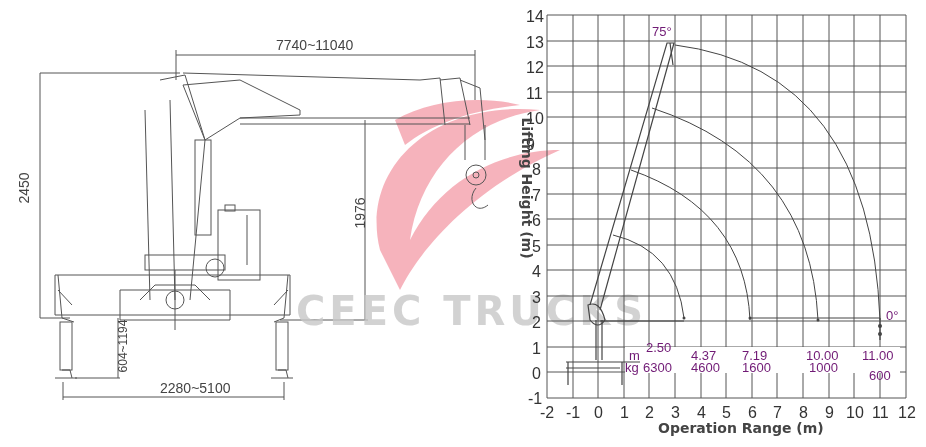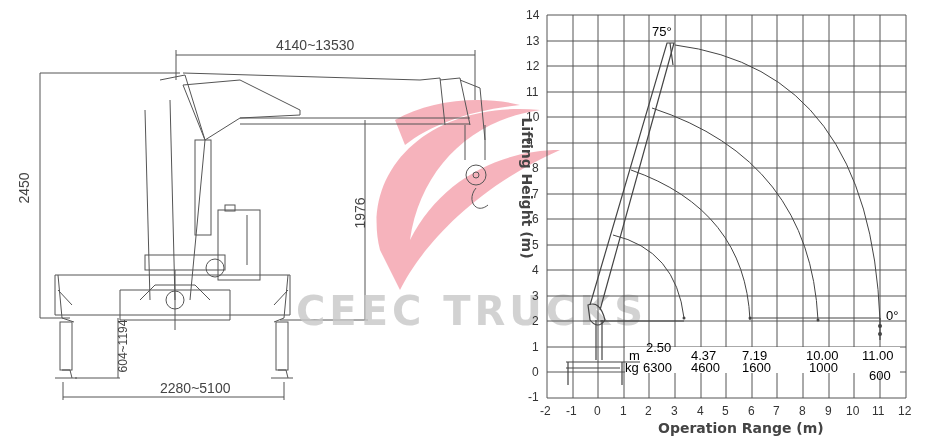--- a/index.html
+++ b/index.html
@@ -1,22 +1,22 @@
 <!DOCTYPE html>
 <html><head>
 <meta charset="utf-8">
 <style>
   html,body{margin:0;padding:0;background:#fff;}
   body{width:926px;height:447px;position:relative;overflow:hidden;font-family:"Liberation Sans",sans-serif;color:#333;}
   .abs{position:absolute;}
   .dim{font-size:14px;color:#444;font-family:"Liberation Sans",sans-serif;}
   .vert{transform:rotate(-90deg);transform-origin:center center;white-space:nowrap;}
-  .tick{font-size:12px;color:#333;}
+  .tick{font-size:16px;color:#333;}
   .ax-title{font-family:"DejaVu Sans",sans-serif;font-weight:bold;font-size:14px;color:#444;}
-  .lbl{font-size:13px;color:#000000;white-space:nowrap;}
+  .lbl{font-size:13px;color:#701a75;white-space:nowrap;}
   svg{position:absolute;left:0;top:0;}
 </style>
 </head>
 <body>
 
 <svg width="926" height="447">
   <path d="M 380 250 C 360 170, 430 100, 540 110 C 470 120, 420 170, 410 240 C 440 180, 500 150, 560 150 C 470 190, 420 250, 400 290 Z" fill="#f4a6b0" opacity="0.85"></path>
   <path d="M 395 120 C 430 100, 480 95, 520 105 C 470 110, 430 125, 405 145 Z" fill="#f4a6b0" opacity="0.85"></path>
 </svg>
 
@@ -67,21 +67,21 @@
   <path d="M 55 378 L 77 378 M 62 370 L 70 370 L 72 378 M 271 378 L 293 378 M 278 370 L 286 370 L 288 378"></path>
 
   <line x1="118" y1="318" x2="118" y2="378"></line>
   <line x1="75" y1="378" x2="120" y2="378"></line>
 
   <line x1="63" y1="382" x2="63" y2="400"></line>
   <line x1="284" y1="382" x2="284" y2="400"></line>
   <line x1="63" y1="397" x2="284" y2="397"></line>
 </svg>
 
-<div class="abs dim" style="left:276px;top:37px;">4140~13530</div>
+<div class="abs dim" style="left:276px;top:37px;">7740~11040</div>
 <div class="abs dim vert" style="left:-4px;top:180px;width:56px;text-align:center;">2450</div>
 <div class="abs dim vert" style="left:330px;top:205px;width:60px;text-align:center;">1976</div>
 <div class="abs dim vert" style="left:88px;top:339px;width:70px;text-align:center;font-size:12px;">604~1194</div>
 <div class="abs dim" style="left:160px;top:380px;">2280~5100</div>
 
 <div class="abs" style="left:296px;top:288px;font-size:40px;font-weight:bold;color:#c8c8c8;letter-spacing:4px;opacity:0.8;font-family:'DejaVu Sans',sans-serif;">CEEC TRUCKS</div>
 
 <svg width="926" height="447">
   <g stroke="#555" stroke-width="1">
 

